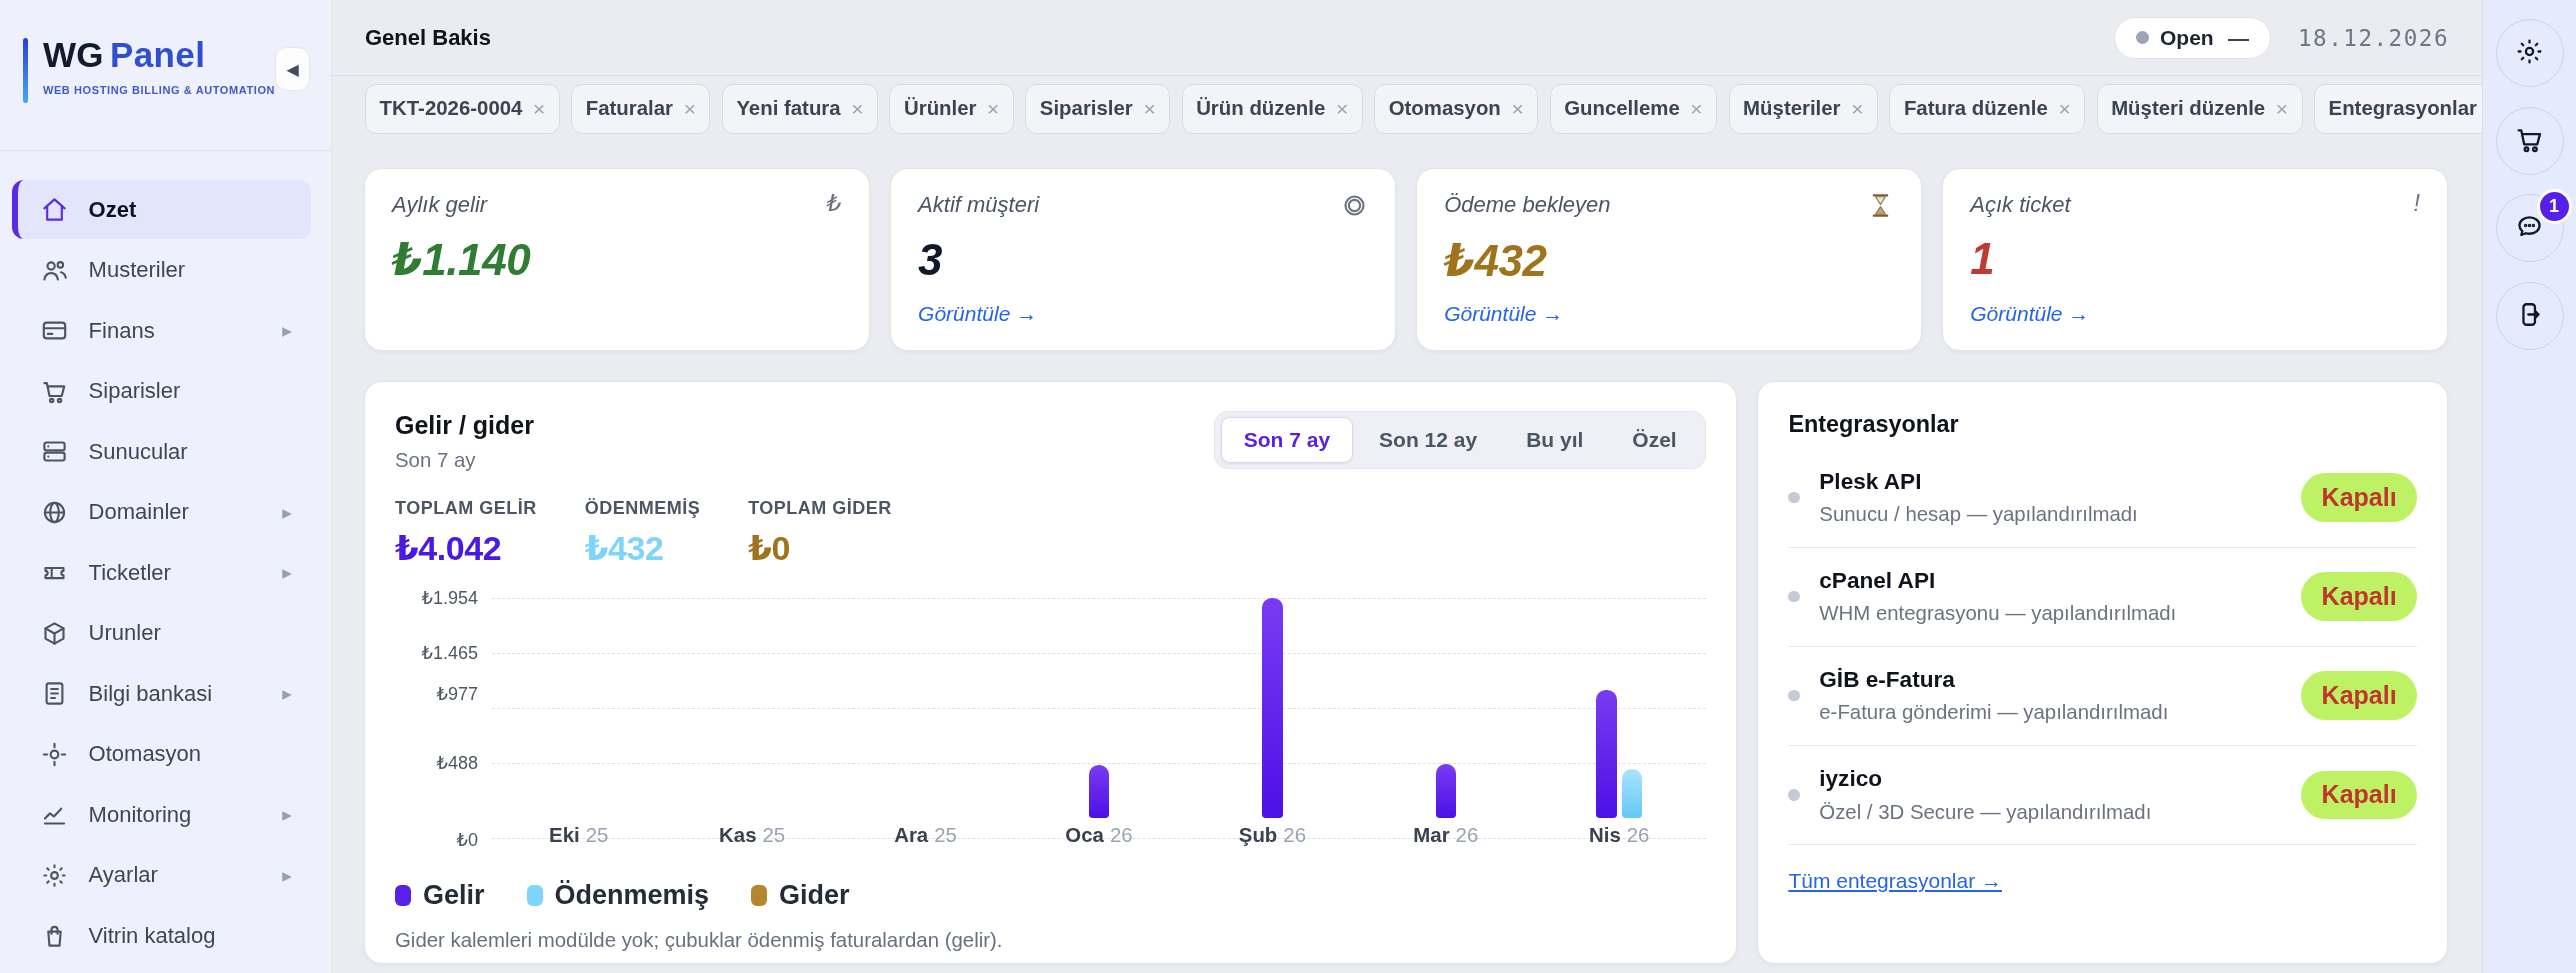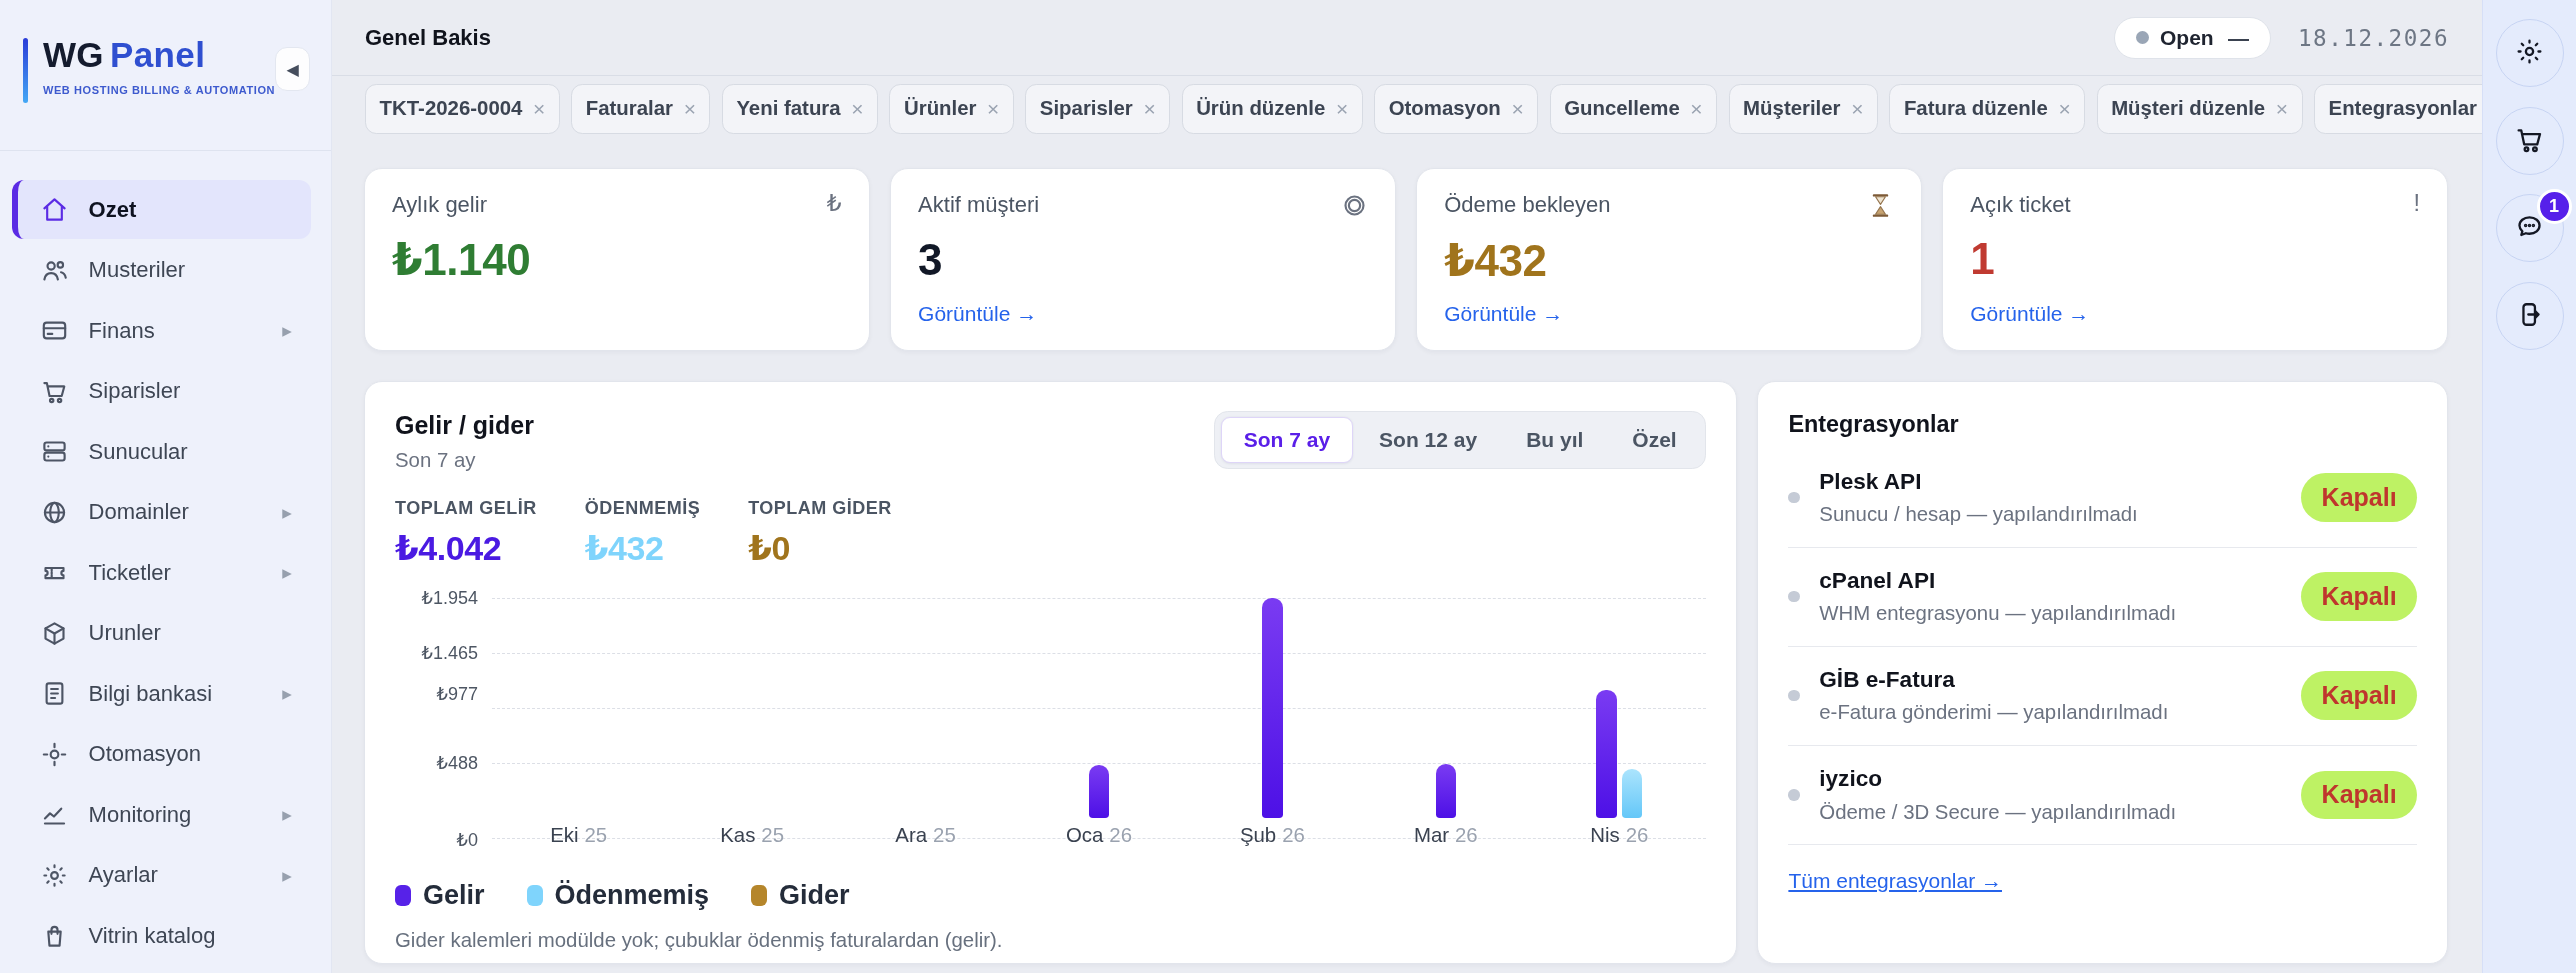--- a/index.html
+++ b/index.html
@@ -37,21 +37,21 @@
   .status-label { font-size:21px; font-weight:600; color:#1f2430; }
   .status-dash { font-size:21px; font-weight:700; color:#3a4250; margin-left:3px; }
   .date-display { font-family:"DejaVu Sans Mono","Liberation Mono",monospace; font-size:22.6px; color:#6d7684; letter-spacing:1.5px; }
 
   .tabstrip { height:66px; border-top:0.8px solid #d9dde6; display:flex; align-items:center; gap:11.3px; padding-left:33px; overflow:hidden; white-space:nowrap; flex:none; }
   .tab { height:50px; border-radius:11.3px; background:#f3f4f8; border:1.1px solid #d7dbe3; display:inline-flex; align-items:center; padding:0 13.6px; cursor:pointer; flex:none; }
   .tab-label { font-size:20.4px; font-weight:600; color:#3c4452; }
   .tab-close { margin-left:10.6px; font-size:21px; color:#9aa3b1; cursor:pointer; }
 
   .content { padding:27px 34px 0 32px; flex:1; }
-  .stat-row { display:flex; gap:20.4px; height:183px; }
+  .stat-row { display:flex; gap:20.4px; height:183px;font-style:italic; }
   .card { background:#ffffff; border:1.1px solid #e2e5ec; border-radius:18px; box-shadow:0 1.5px 4.5px rgba(20,30,60,.04); }
   .stat-card { flex:1; padding:22.6px 27px 24px; display:flex; flex-direction:column; }
   .stat-top { display:flex; align-items:flex-start; }
   .stat-title { font-size:22px; font-weight:500; color:#4b5563; }
   .stat-icon { margin-left:auto; color:#6b7280; font-size:23.4px; line-height:1; }
   .stat-icon svg { width:27px; height:27px; display:block; }
   .stat-value { font-size:44px; font-weight:800; margin-top:16.6px; letter-spacing:-0.4px; }
   .stat-footer { margin-top:auto; font-size:20.4px; color:#4b5563; }
   .stat-link { font-size:21px; font-weight:500; color:#2563eb; text-decoration:none; cursor:pointer; }
 
@@ -75,21 +75,21 @@
   .bars { position:absolute; left:0; right:0; top:0; bottom:0; display:flex; }
   .bar-col { flex:1; display:flex; align-items:flex-end; justify-content:center; gap:5.3px; }
   .bar { width:20.4px; border-radius:9.8px 9.8px 3.8px 3.8px; }
   .bar-s0 { background:linear-gradient(180deg,#7a3bf2,#4d10e6); }
   .bar-s1 { background:linear-gradient(180deg,#abe4fd,#64c7f8); }
   .axis-row { position:relative; height:44px; }
   .zero-line { position:absolute; left:0; right:0; top:20.4px; border-top:1.5px dashed #dcdfe6; }
   .zero-label { position:absolute; left:-97px; width:83px; text-align:right; font-size:18px; color:#4d5663; top:11.3px; }
   .months { position:absolute; left:0; right:0; top:6px; display:flex; }
   .month-cell { flex:1; text-align:center; font-size:20.4px; white-space:nowrap; }
-  .month-name { font-weight:400; color:#3a4250; }
+  .month-name { font-weight:700; color:#3a4250; }
   .month-year { color:#9aa2af; margin-left:6px; }
   .legend { display:flex; gap:42px; margin-top:18px; align-items:center; }
   .legend-item { display:flex; align-items:center; gap:12px; }
   .legend-dot { width:16px; height:21px; border-radius:6px; }
   .legend-label { font-size:27px; font-weight:700; color:#242c3a; }
   .footnote { margin-top:18px; font-size:20.4px; color:#67707e; }
 
   .integrations-card { flex:1; padding:29px 30px 0; }
   .int-title { font-size:23.4px; font-weight:800; color:#10131c; }
   .int-list { margin-top:10.6px; }
@@ -481,21 +481,21 @@
                 <div>
                   <div class="int-name">GİB e-Fatura</div>
                   <div class="int-desc">e-Fatura gönderimi — yapılandırılmadı</div>
                 </div>
                 <span class="int-badge">Kapalı</span>
               </div>
               <div class="int-row">
                 <span class="int-dot"></span>
                 <div>
                   <div class="int-name">iyzico</div>
-                  <div class="int-desc">Ödeme / 3D Secure — yapılandırılmadı</div>
+                  <div class="int-desc">Özel / 3D Secure — yapılandırılmadı</div>
                 </div>
                 <span class="int-badge">Kapalı</span>
               </div>
             </div>
           <a class="int-link">Tüm entegrasyonlar →</a>
         </section>
 
       </div>
     </div>
   </div>

